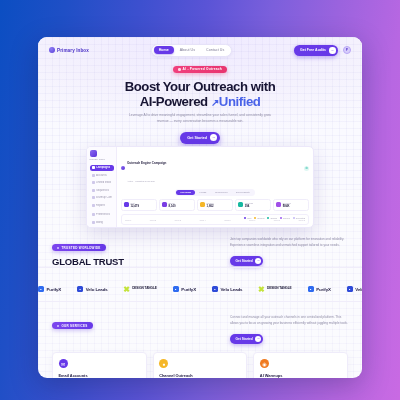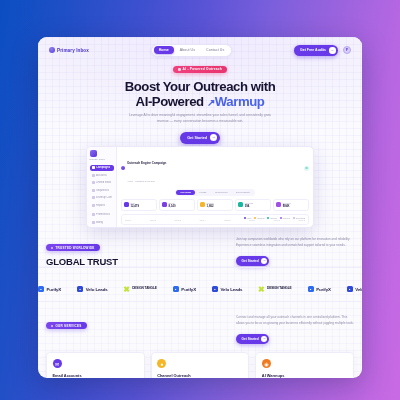--- a/index.html
+++ b/index.html
@@ -125,21 +125,21 @@
      padding:2.5px 3px; display:flex; flex-direction:column; }
   .dlegend{ display:flex; gap:3px; justify-content:flex-end; }
   .dlegend div{ display:flex;align-items:center;gap:1px;font-size:2px;color:#a5a1b8; }
   .dlegend i{ width:2px;height:2px;border-radius:50%; }
   .dchart{ flex:1; position:relative; }
   .dchart svg{ position:absolute; inset:0; width:100%; height:100%; }
   .dxaxis{ display:flex;justify-content:space-between; }
   .dxaxis span{ font-size:1.9px;color:#bdb9cc; }
 
   
-  .sec { position:relative; padding:0 8px; }
+  .sec { position:relative; padding:0 14px; }
   .sec-head { display:flex; justify-content:space-between; align-items:flex-start; gap:14px; }
   .stag{ display:inline-flex; align-items:center; gap:2px;
      background:linear-gradient(90deg,#7c45ee,#6739e8); border-radius:20px;
      padding:1.6px 5px; box-shadow:0 1.5px 4px rgba(95,50,225,.3); }
   .stag i{ width:2.4px;height:2.4px;border-radius:50%;background:#d9c9ff;display:block; }
   .stag span{ font-size:3px;color:#fff;font-weight:700;letter-spacing:.3px; }
   h2.stitle{ font-size:9.5px; font-weight:700; color:#171433; letter-spacing:-.2px; margin-top:3px; }
   .sright{ width:118px; padding-top:2px; }
   .sright p{ font-size:3.1px; line-height:1.8; color:#908da6; }
   .sright .mini{ display:inline-flex; align-items:center; gap:2.5px; background:#6739e8;
@@ -203,21 +203,21 @@
           </div>
         </nav>
 
         <div class="hero-center">
           <div class="badge-pill">
             <i></i>
             <span>AI - Powered Outreach</span>
           </div>
           <h1 class="head">
             <span>Boost Your Outreach with</span><br>
-            <span>AI-Powered </span><span class="spark">↗</span><span class="grow">Warmup</span>
+            <span>AI-Powered </span><span class="spark">↗</span><span class="grow">Unified</span>
           </h1>
           <p class="sub">Leverage AI to drive meaningful engagement, streamline your sales funnel, and consistently grow revenue — every conversation becomes a measurable win.</p>
           <div class="hero-cta">
             <span>Get Started</span>
             <span class="knob">→</span>
           </div>
         </div>
       </section>
 
       <div class="dash">

